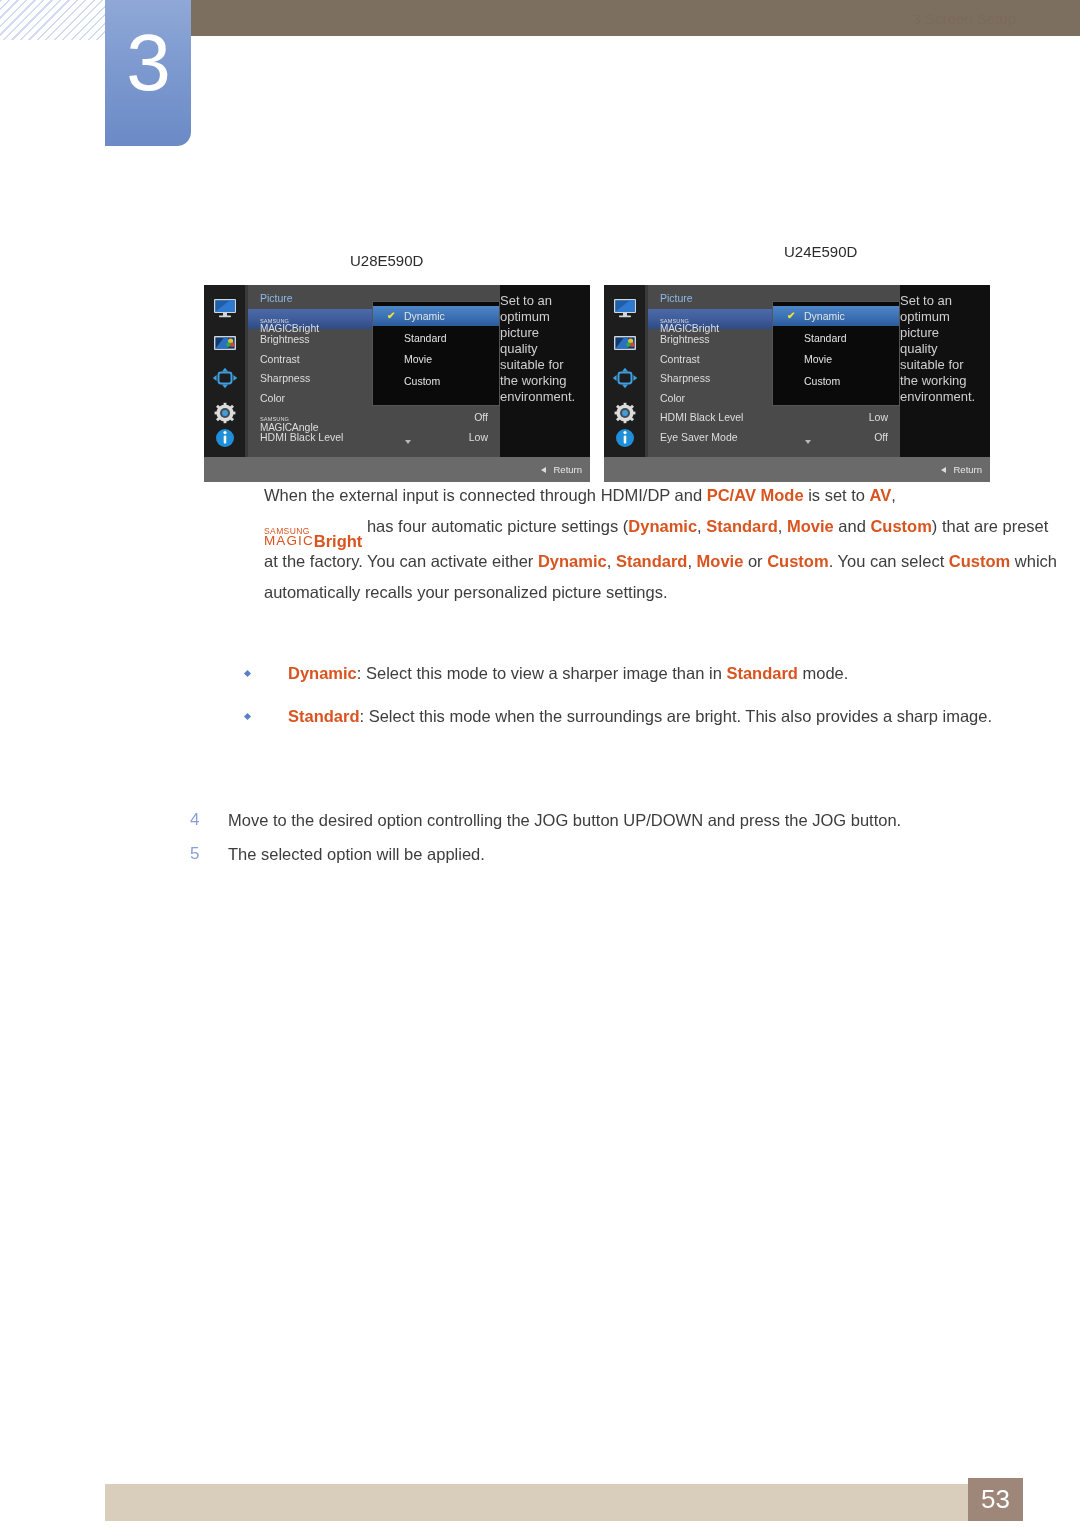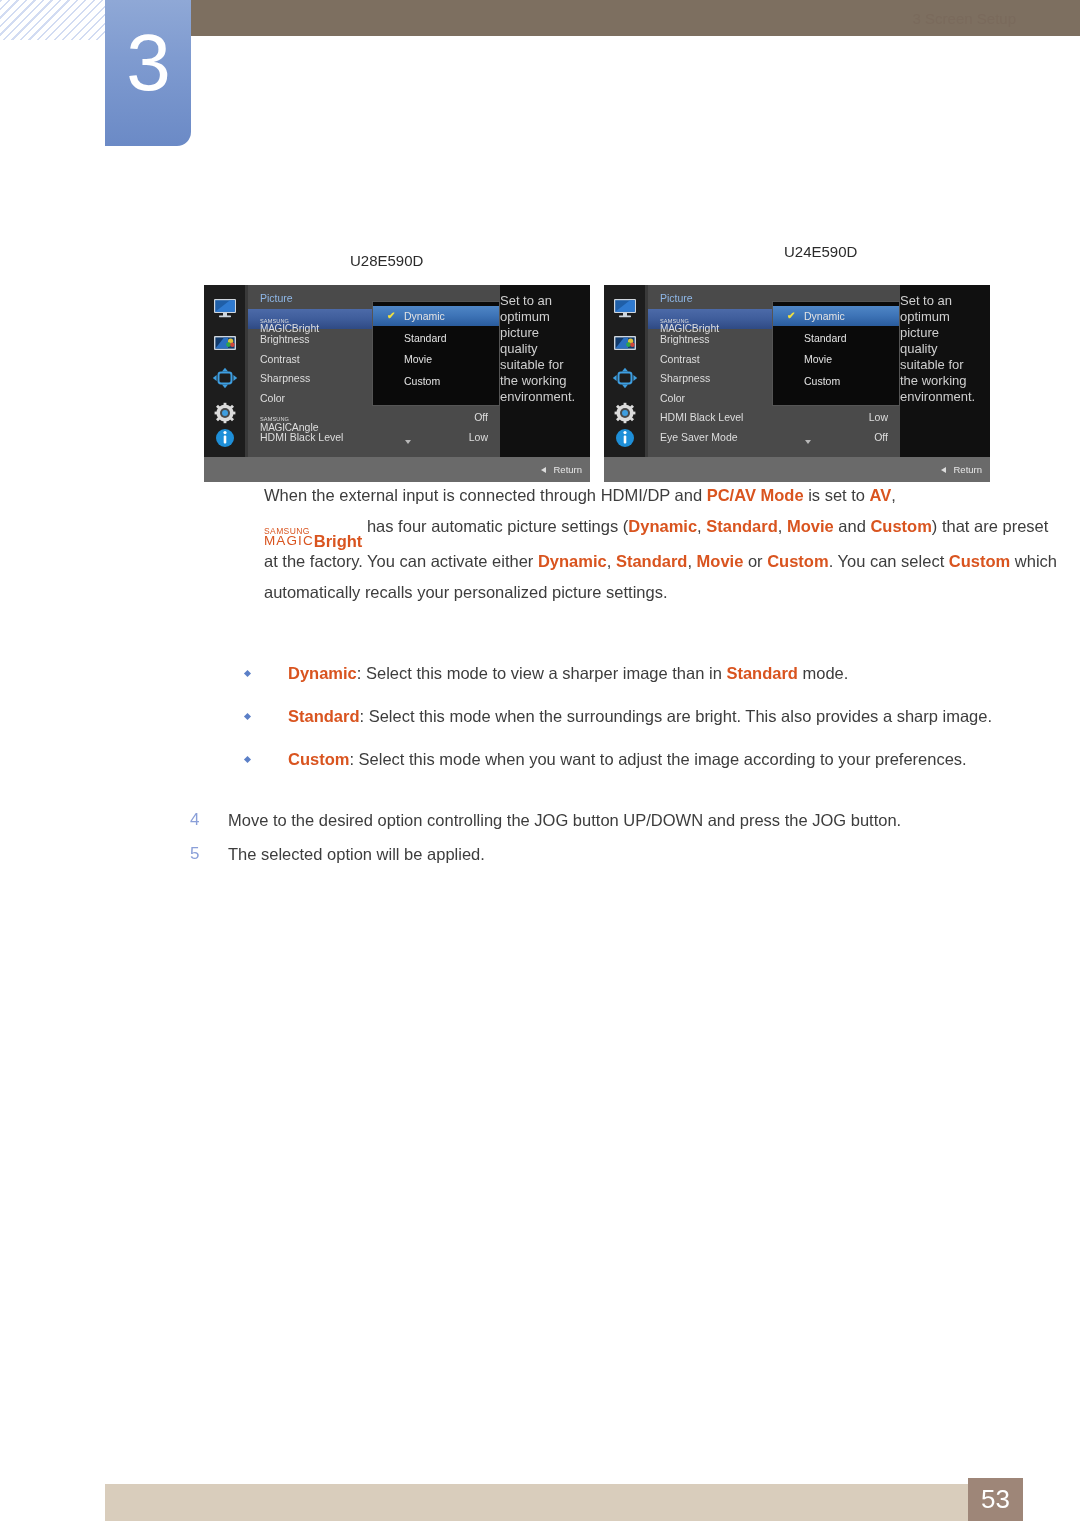--- a/index.html
+++ b/index.html
@@ -466,24 +466,20 @@
 
   <div class="bullets" style="top:610px;margin-top:48px;">
     <div class="bullet-row">
       <span class="dot"></span>
       <span class="hl">Dynamic</span><span>: Select this mode to view a sharper image than in </span><span class="hl">Standard</span><span> mode.</span>
     </div>
     <div class="bullet-row">
       <span class="dot"></span>
       <span class="hl">Standard</span><span>: Select this mode when the surroundings are bright. This also provides a sharp image.</span>
     </div>
-    <div class="bullet-row">
-      <span class="dot"></span>
-      <span class="hl">Custom</span><span>: Select this mode when you want to adjust the image according to your preferences.</span>
-    </div>
   </div>
 
   <div class="steps" style="top:803px;">
     <div class="step-row">
       <span class="num">4</span>
       <span>Move to the desired option controlling the JOG button UP/DOWN and press the JOG button.</span>
     </div>
     <div class="step-row">
       <span class="num">5</span>
       <span>The selected option will be applied.</span>

